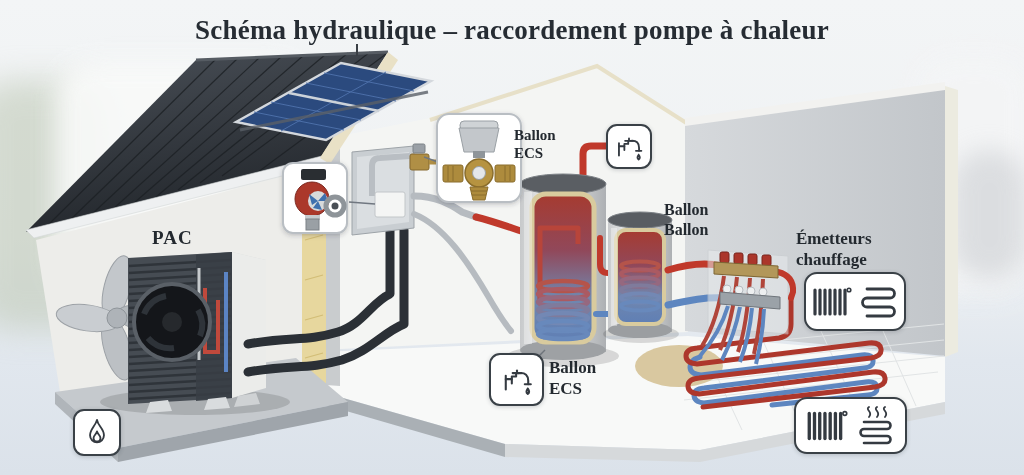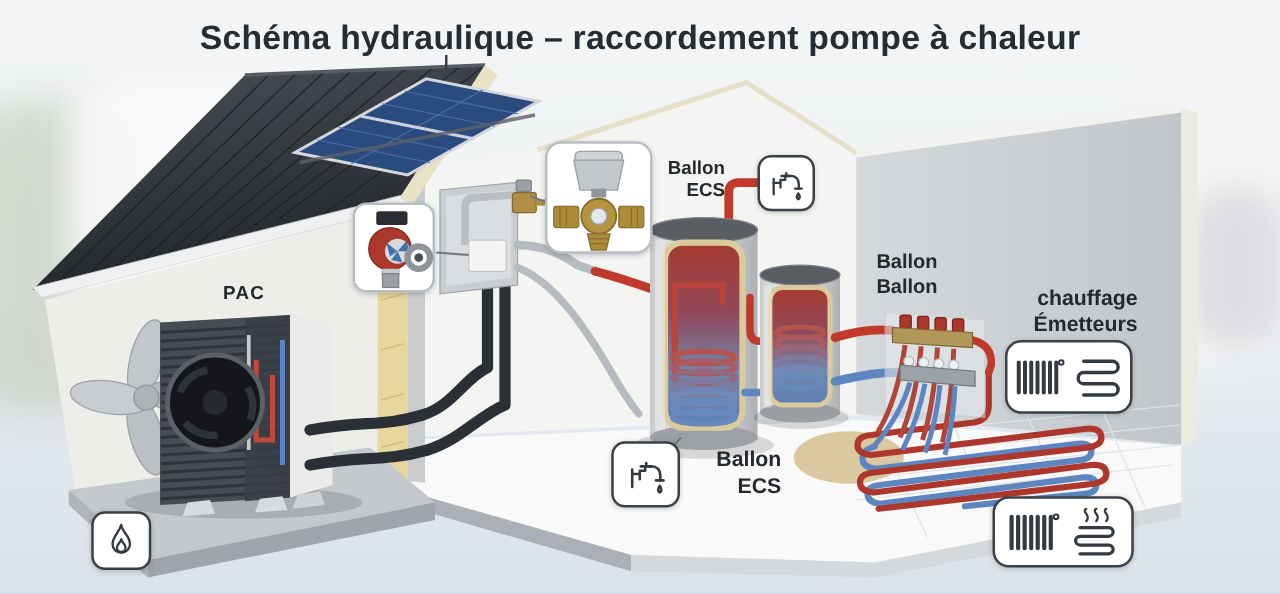--- a/index.html
+++ b/index.html
@@ -1,25 +1,25 @@
 <!DOCTYPE html>
 <html><head>
 <meta charset="utf-8">
 <style>
   html,body{margin:0;padding:0;background:#cfd6de;}
   .stage{position:relative;width:1024px;height:475px;margin:0 auto;overflow:hidden;
          background:linear-gradient(180deg,#f3f5f6 0%,#eef1f3 50%,#e1e7ee 76%,#dbe2ea 100%);
-         font-family:Liberation Sans, sans-serif;}
+         font-family:Liberation Serif, serif;}
   .blur{position:absolute;filter:blur(12px);border-radius:36px;}
   .scene{position:absolute;left:0;top:0;}
   .title{position:absolute;left:0;right:0;top:15px;text-align:center;
          font-size:27px;font-weight:bold;color:#262c33;letter-spacing:.2px;}
-  .lbl{position:absolute;font-weight:bold;color:#23292f;text-align:right;line-height:1.22;}
+  .lbl{position:absolute;font-weight:bold;color:#23292f;text-align:left;line-height:1.22;}
   .lbl span{display:block;}
-  .lbl-pac{left:152px;top:226px;width:60px;font-size:15px;letter-spacing:1px;}
+  .lbl-pac{left:152px;top:226px;width:60px;font-size:19px;letter-spacing:1px;}
   .lbl-ecs-top{left:514px;top:126px;width:66px;font-size:15px;}
   .lbl-tampon{left:664px;top:200px;width:86px;font-size:16px;}
   .lbl-emetteurs{left:796px;top:229px;width:114px;font-size:17px;}
   .lbl-ecs-bottom{left:549px;top:358px;width:76px;font-size:17px;}
   .iconbox{position:absolute;background:#fff;border:2.2px solid #3a4147;border-radius:11px;
            display:flex;align-items:center;justify-content:center;gap:8px;
            box-shadow:0 1px 4px rgba(40,50,60,.22);box-sizing:border-box;}
   .icon{stroke:#343a41;fill:none;stroke-width:2.4;stroke-linecap:round;stroke-linejoin:round;}
   .box-faucet-top{left:606px;top:124px;width:46px;height:45px;}
   .box-faucet-bottom{left:489px;top:353px;width:55px;height:53px;}
@@ -327,22 +327,22 @@
     <span>Ballon</span>
     <span>ECS</span>
   </div>
 
   <div class="lbl lbl-tampon">
     <span>Ballon</span>
     <span>Ballon</span>
   </div>
 
   <div class="lbl lbl-emetteurs">
+    <span>Émetteurs</span>
     <span>chauffage</span>
-    <span>Émetteurs</span>
   </div>
 
   <div class="lbl lbl-ecs-bottom">
     <span>Ballon</span>
     <span>ECS</span>
   </div>
 
   <div class="iconbox box-faucet-top">
     <svg class="icon" width="34" height="34" viewBox="0 0 44 44">
       <path d="M9,17 v16"></path>

